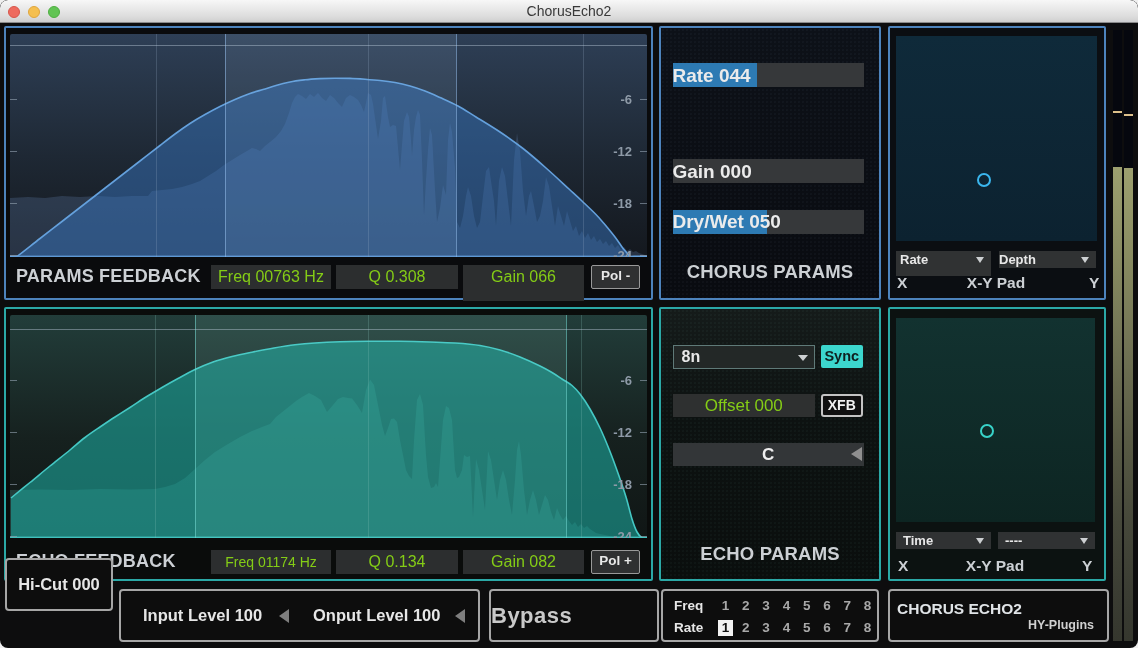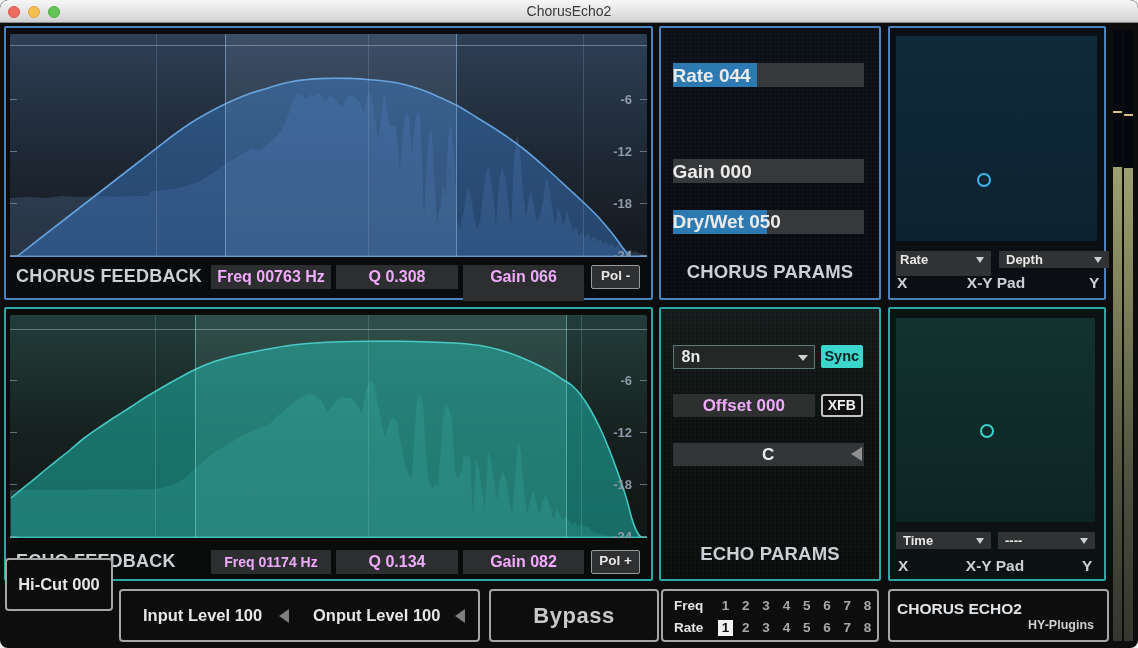--- a/index.html
+++ b/index.html
@@ -7,21 +7,21 @@
 #tbar{position:absolute;left:0;top:0;width:1138px;height:23px;
  background:linear-gradient(#f7f7f7,#e9e9e9 40%,#dcdcdc 75%,#cfcfcf);border-bottom:1px solid #8a8a8a;border-radius:8px 8px 0 0}
 .tl{position:absolute;top:5.5px;width:12px;height:12px;border-radius:50%}
 #ttl{position:absolute;top:0;left:0;width:100%;height:23px;line-height:23px;text-align:center;
  font-size:14px;color:#383838}
 .panel{position:absolute;border-radius:2px}
 .pb{border:2.5px solid #4d83bc}
 .pt{border:2.5px solid #2ba8a6}
 .abs{position:absolute}
 .lab{font-weight:bold;color:#ccd0d4}
-.box{position:absolute;background:#2c2e2f;color:#f0abfc;font-weight:bold;text-align:center}
+.box{position:absolute;background:#2c2e2f;color:#84cc16;font-weight:normal;text-align:center}
 .polbox{position:absolute;background:#2f3031;border:1.5px solid #999;border-radius:2px;
  color:#e8e8e8;font-weight:bold;text-align:center}
 .slider{position:absolute;background:#36383a;overflow:hidden}
 .slider .fill{position:absolute;left:0;top:0;bottom:0}
 .slider .txt{position:absolute;width:100%;text-align:left;font-weight:bold;color:#ebebeb}
 .dd{position:absolute;background:#303233;color:#e8e8e8;font-weight:bold}
 .dd .tri{position:absolute;width:0;height:0;border-left:4.5px solid transparent;
  border-right:4.5px solid transparent;border-top:6px solid #cdd0d2}
 .bbx{position:absolute;background:#0d0d0d;border:2px solid #a6a6a6;border-radius:4px;color:#e6e6e6;font-weight:bold}
 .ltr{width:0;height:0;border-top:7px solid transparent;border-bottom:7px solid transparent;
@@ -109,21 +109,21 @@
         <text x="622" y="121.5" text-anchor="end" font-family="Liberation Sans, sans-serif" font-size="13" font-weight="bold" fill="#8e9aa7">-12</text>
         <rect x="0" y="169" width="7" height="1" fill="rgba(150,165,180,0.6)"></rect>
         <rect x="630" y="169" width="7" height="1" fill="rgba(150,165,180,0.6)"></rect>
         <text x="622" y="173.5" text-anchor="end" font-family="Liberation Sans, sans-serif" font-size="13" font-weight="bold" fill="#8e9aa7">-18</text>
         <rect x="0" y="221" width="7" height="1" fill="rgba(150,165,180,0.6)"></rect>
         <rect x="630" y="221" width="7" height="1" fill="rgba(150,165,180,0.6)"></rect>
         <text x="622" y="225.5" text-anchor="end" font-family="Liberation Sans, sans-serif" font-size="13" font-weight="bold" fill="#8e9aa7">-24</text>
       </svg>
     </div>
 
- <div class="abs lab" style="left:16px;top:266px;font-size:18px;letter-spacing:0.2px">CHORUS FEEDBACK</div>
+ <div class="abs lab" style="left:16px;top:266px;font-size:18px;letter-spacing:0.2px">PARAMS FEEDBACK</div>
  <div class="box" style="left:211px;top:265px;width:120px;height:24px;font-size:16px;line-height:24px">Freq 00763 Hz</div>
  <div class="box" style="left:336px;top:265px;width:122px;height:24px;font-size:16px;line-height:24px">Q 0.308</div>
  <div class="box" style="left:463px;top:265px;width:121px;height:36px;font-size:16px;line-height:24px">Gain 066</div>
  <div class="polbox" style="left:591px;top:265px;width:49px;height:24px;font-size:13.5px;line-height:20px">Pol -</div>
 
  <div class="abs lab" style="left:16px;top:551px;font-size:18px;letter-spacing:0.2px">ECHO FEEDBACK</div>
  <div class="box" style="left:211px;top:550px;width:120px;height:24px;font-size:14px;line-height:24px">Freq 01174 Hz</div>
  <div class="box" style="left:336px;top:550px;width:122px;height:24px;font-size:16px;line-height:24px">Q 0.134</div>
  <div class="box" style="left:463px;top:550px;width:121px;height:24px;font-size:16px;line-height:24px">Gain 082</div>
  <div class="polbox" style="left:591px;top:550px;width:49px;height:24px;font-size:13.5px;line-height:20px">Pol +</div>
@@ -146,21 +146,21 @@
  <div class="abs" style="left:820.5px;top:345px;width:42.5px;height:23px;background:#3cd6cd;border-radius:2px;color:#0f201f;font-weight:bold;font-size:14.5px;line-height:23px;text-align:center">Sync</div>
  <div class="box" style="left:672.5px;top:393.5px;width:142.5px;height:23.5px;font-size:17px;line-height:23.5px;background:#2e3030">Offset 000</div>
  <div class="abs" style="left:820.5px;top:393.5px;width:42.5px;height:23.5px;background:#101010;border:2px solid #c4c4c4;border-radius:3px;color:#f0f0f0;font-weight:bold;font-size:14px;line-height:19.5px;text-align:center">XFB</div>
  <div class="abs" style="left:672.5px;top:442.5px;width:191.5px;height:23.5px;background:#333638;color:#eee;font-weight:bold;font-size:17px;line-height:23.5px;text-align:center">C
    <span class="ltr" style="position:absolute;right:2px;top:4.5px;border-top-width:7.5px;border-bottom-width:7.5px;border-right-width:11px;border-right-color:#8f8f8f"></span></div>
  <div class="abs lab" style="left:659px;top:543px;width:222px;text-align:center;font-size:18.5px;letter-spacing:0.2px">ECHO PARAMS</div>
 
  <div class="abs" style="left:896px;top:36px;width:201px;height:205px;background:linear-gradient(#0f2a3a,#0c2230)"></div>
  <div class="abs" style="left:976.5px;top:172.5px;width:14px;height:14px;border:2.5px solid #3ab6ee;border-radius:50%"></div>
  <div class="dd" style="left:896px;top:251px;width:95px;height:25px;font-size:13px;line-height:17px;padding-left:4px">Rate<span class="tri" style="right:7px;top:6px"></span></div>
- <div class="dd" style="left:999px;top:251px;width:110px;height:17px;font-size:13px;line-height:17px;padding-left:7px">Depth<span class="tri" style="right:7px;top:6px"></span></div>
+ <div class="dd" style="left:999px;top:251px;width:97px;height:17px;font-size:13px;line-height:17px;padding-left:0">Depth<span class="tri" style="right:7px;top:6px"></span></div>
  <div class="abs lab" style="left:897px;top:274px;font-size:15.5px">X</div>
  <div class="abs lab" style="left:946px;top:274px;width:100px;text-align:center;font-size:15.5px">X-Y Pad</div>
  <div class="abs lab" style="left:1089px;top:274px;font-size:15.5px">Y</div>
 
  <div class="abs" style="left:896px;top:317.5px;width:199px;height:204px;background:linear-gradient(#123230,#0d2522)"></div>
  <div class="abs" style="left:979.5px;top:423.5px;width:14px;height:14px;border:2.5px solid #38d3c9;border-radius:50%"></div>
  <div class="dd" style="left:896px;top:531.5px;width:95px;height:17px;font-size:13px;line-height:17px;padding-left:7px">Time<span class="tri" style="right:7px;top:6px"></span></div>
  <div class="dd" style="left:998px;top:531.5px;width:97px;height:17px;font-size:13px;line-height:17px;padding-left:7px">----<span class="tri" style="right:7px;top:6px"></span></div>
  <div class="abs lab" style="left:898px;top:557px;font-size:15.5px">X</div>
  <div class="abs lab" style="left:945px;top:557px;width:100px;text-align:center;font-size:15.5px">X-Y Pad</div>
@@ -175,21 +175,21 @@
    <div class="abs" style="left:0;top:138px;width:9px;bottom:0;background:linear-gradient(#9da06f,#898c61 18%,#717354 38%,#585a44 58%,#46483a 75%,#3b3d33 90%,#35372e)"></div>
  </div>
 
  <div class="bbx" style="left:5px;top:558px;width:108px;height:53px;font-size:16.5px;line-height:49px;text-align:center">Hi-Cut 000</div>
  <div class="bbx" style="left:119px;top:589px;width:361px;height:53px">
    <div class="abs" style="left:22px;top:0;height:49px;line-height:49px;font-size:16.5px">Input Level 100</div>
    <span class="ltr" style="position:absolute;left:158px;top:18px"></span>
    <div class="abs" style="left:192px;top:0;height:49px;line-height:49px;font-size:16.5px">Onput Level 100</div>
    <span class="ltr" style="position:absolute;left:334px;top:18px"></span>
  </div>
- <div class="bbx" style="left:489px;top:589px;width:170px;height:53px;font-size:22px;line-height:49px;text-align:center;color:#c9c9c9;letter-spacing:0.5px">Bypass</div>
+ <div class="bbx" style="left:489px;top:589px;width:170px;height:53px;font-size:22px;line-height:49px;text-align:left;color:#c9c9c9;letter-spacing:0.5px">Bypass</div>
  <div class="bbx" style="left:661px;top:589px;width:218px;height:53px;font-size:13.5px">
    <div class="abs" style="left:11px;top:6.5px">Freq</div>
    <div class="abs" style="left:11px;top:29px">Rate</div>
    <div class="abs" style="left:55.5px;top:6.5px;width:14px;text-align:center;color:#a8a8a8">1</div>
       <div class="abs" style="left:75.8px;top:6.5px;width:14px;text-align:center;color:#a8a8a8">2</div>
       <div class="abs" style="left:96.1px;top:6.5px;width:14px;text-align:center;color:#a8a8a8">3</div>
       <div class="abs" style="left:116.4px;top:6.5px;width:14px;text-align:center;color:#a8a8a8">4</div>
       <div class="abs" style="left:136.7px;top:6.5px;width:14px;text-align:center;color:#a8a8a8">5</div>
       <div class="abs" style="left:157.0px;top:6.5px;width:14px;text-align:center;color:#a8a8a8">6</div>
       <div class="abs" style="left:177.3px;top:6.5px;width:14px;text-align:center;color:#a8a8a8">7</div>

